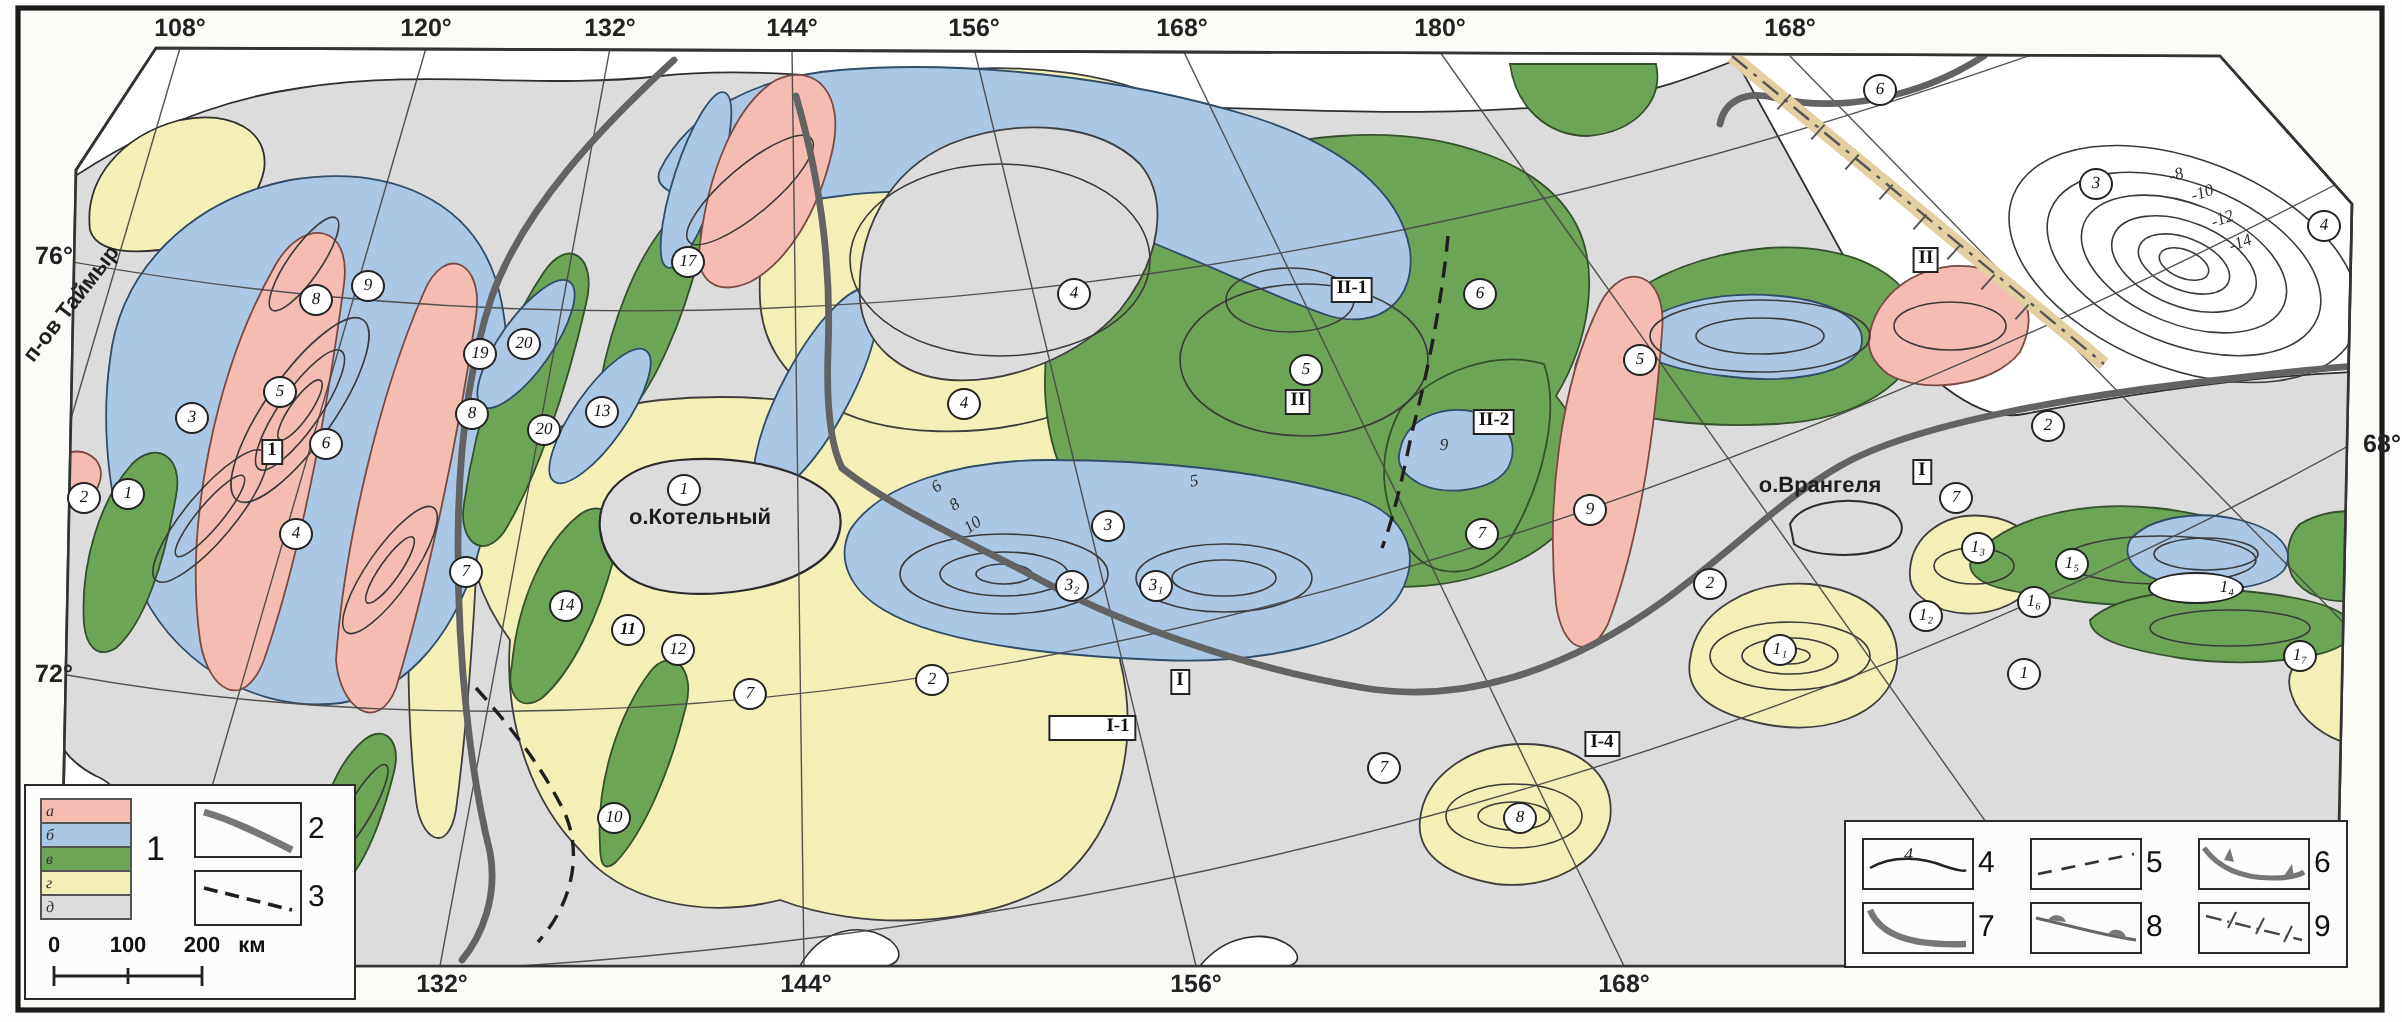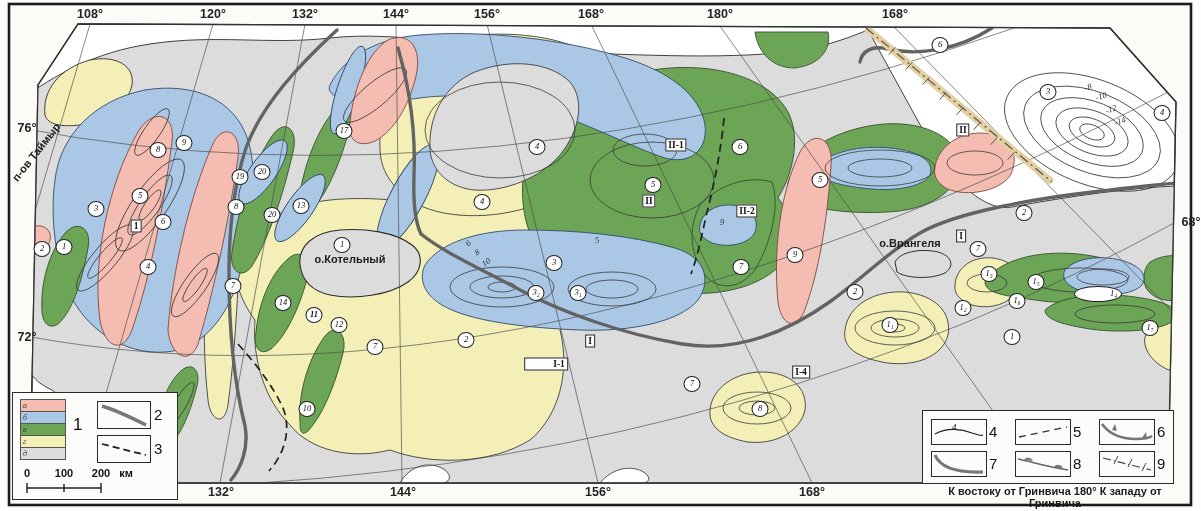--- a/index.html
+++ b/index.html
@@ -415,15 +415,14 @@
     <svg width="54" height="24">
       <path d="M3,6 L51,18" stroke="#444" stroke-width="1.2" stroke-dasharray="8 3 1 3" fill="none"></path>
       <line x1="14" y1="12" x2="18" y2="4" stroke="#444" stroke-width="1"></line>
       <line x1="28" y1="15" x2="32" y2="7" stroke="#444" stroke-width="1"></line>
       <line x1="42" y1="19" x2="46" y2="11" stroke="#444" stroke-width="1"></line>
     </svg>
   </div>
   <div class="lr-cell-num" style="left:234px;top:44px;">9</div>
 </div>
 
-<div class="caption">К востоку от Гринвича 180° К западу от Гринвича</div>
 
 </div>
 
 </body></html>

